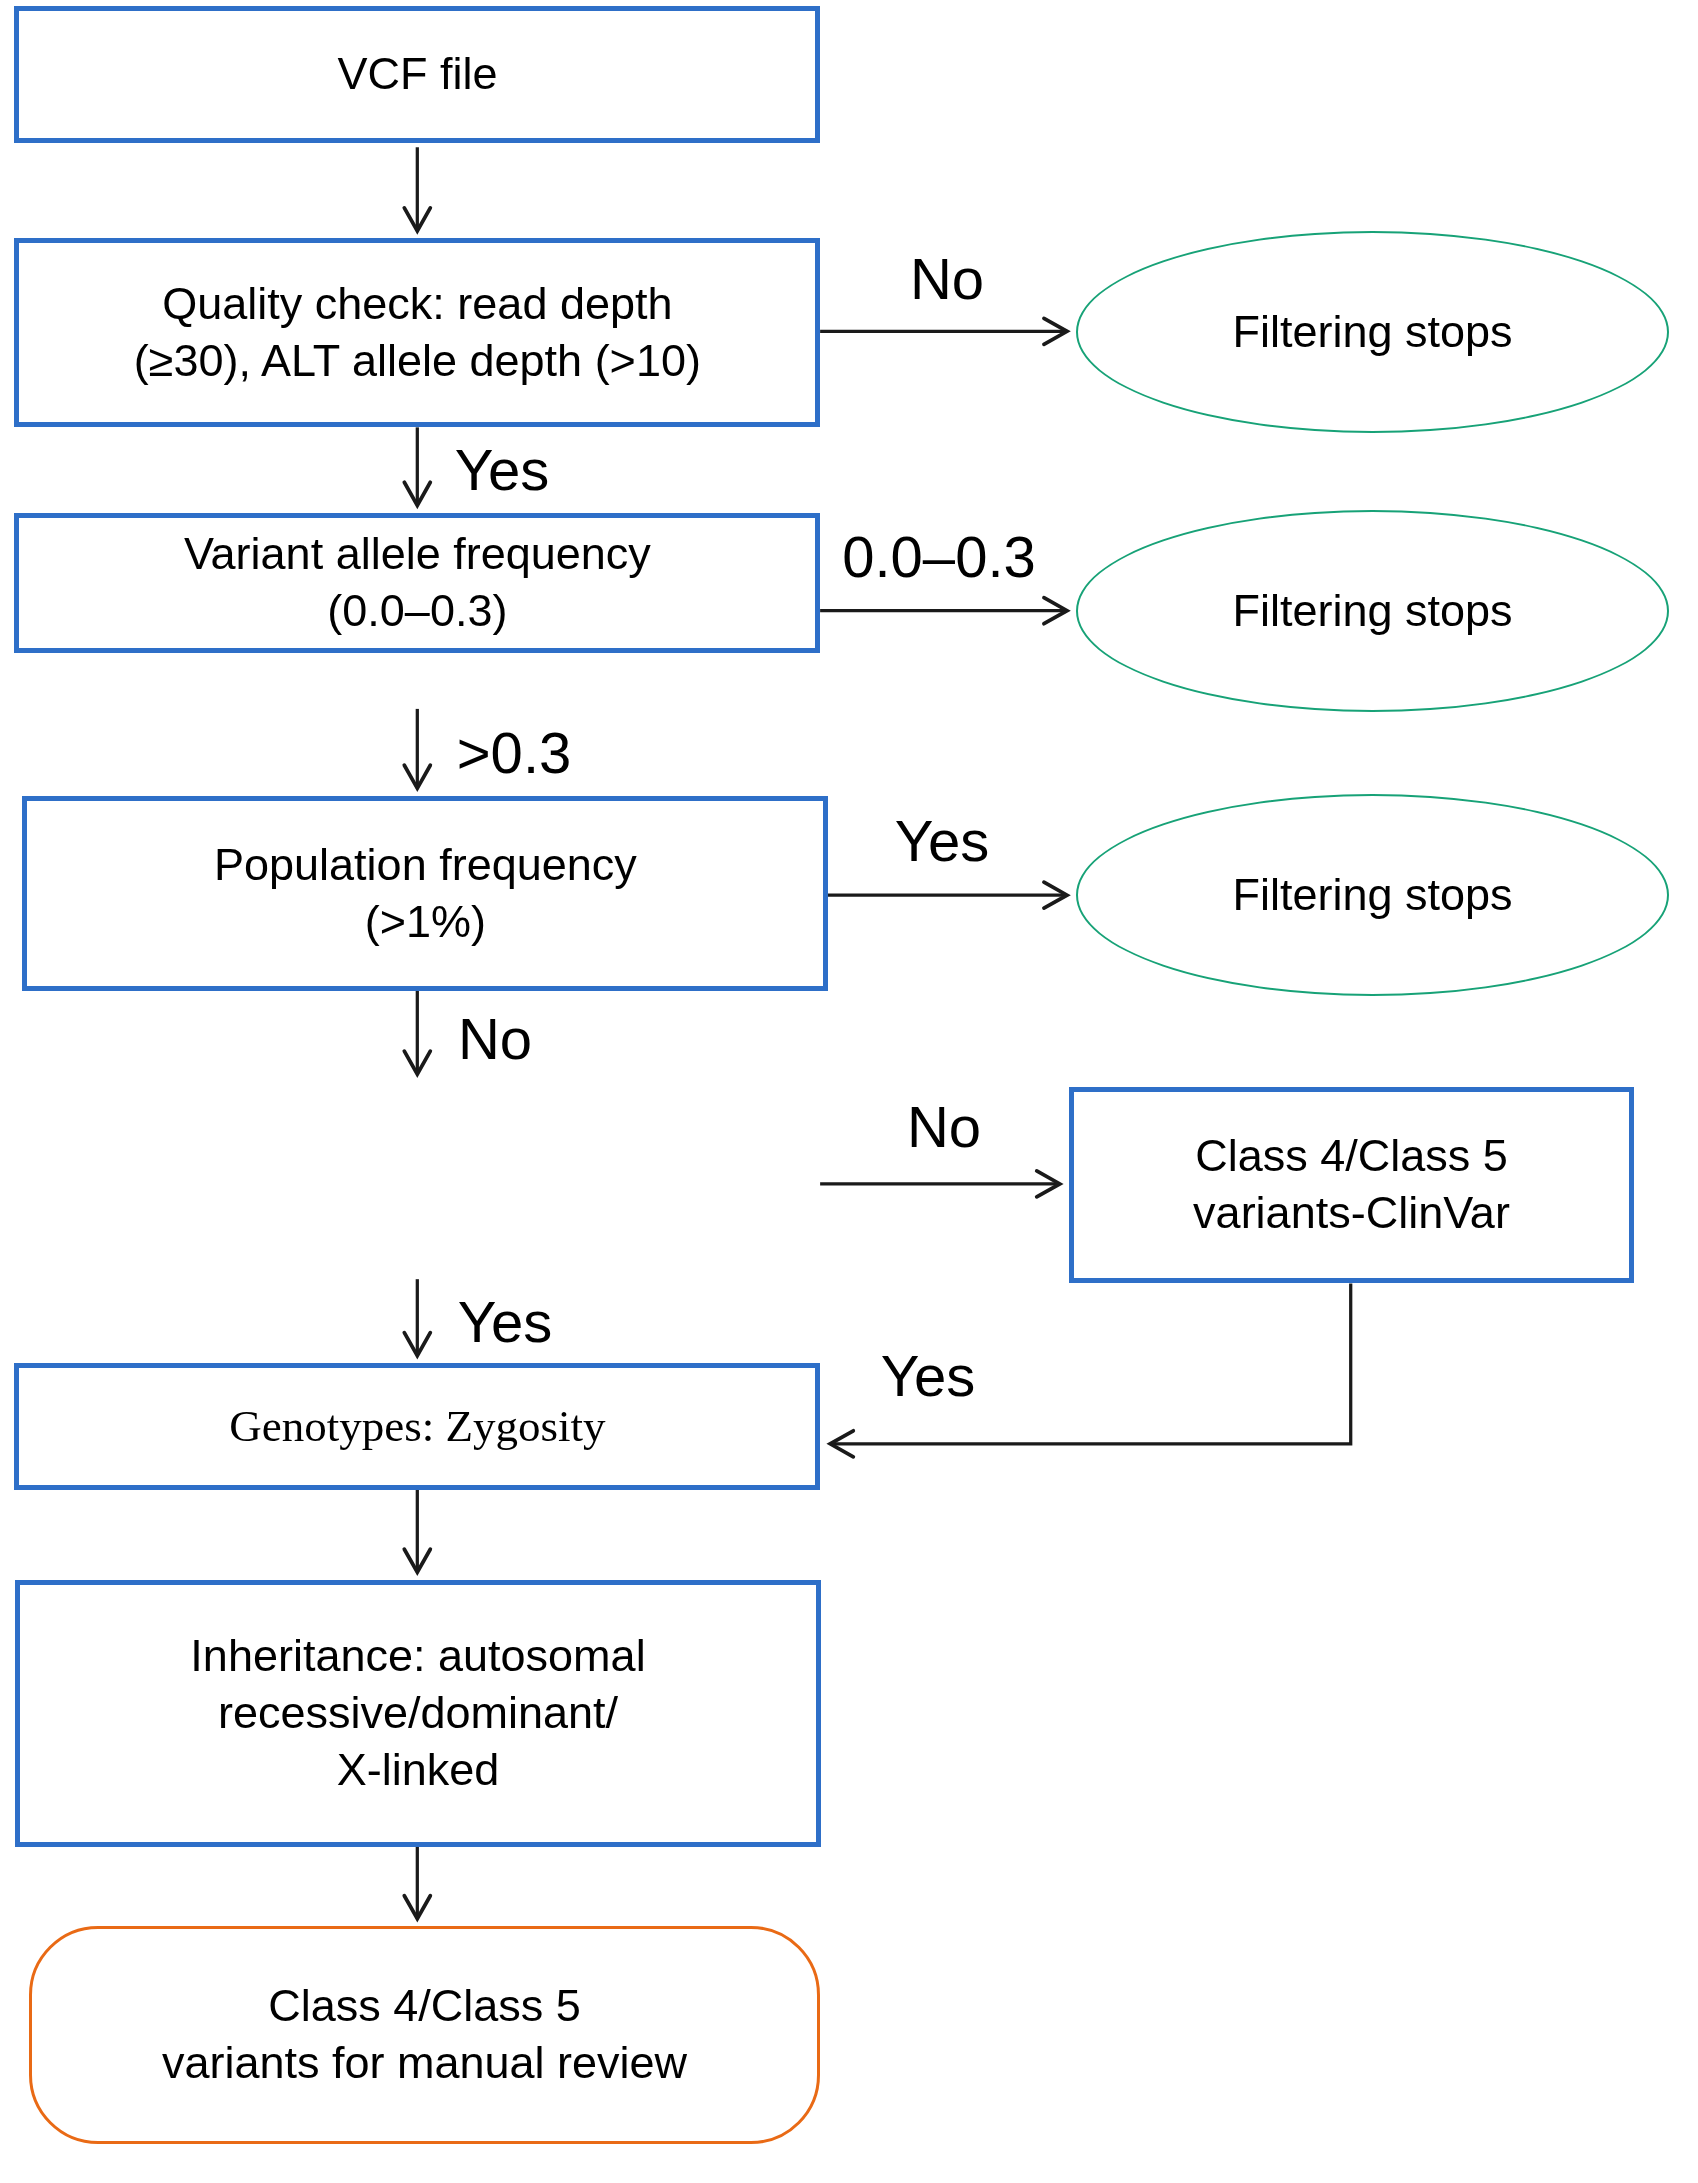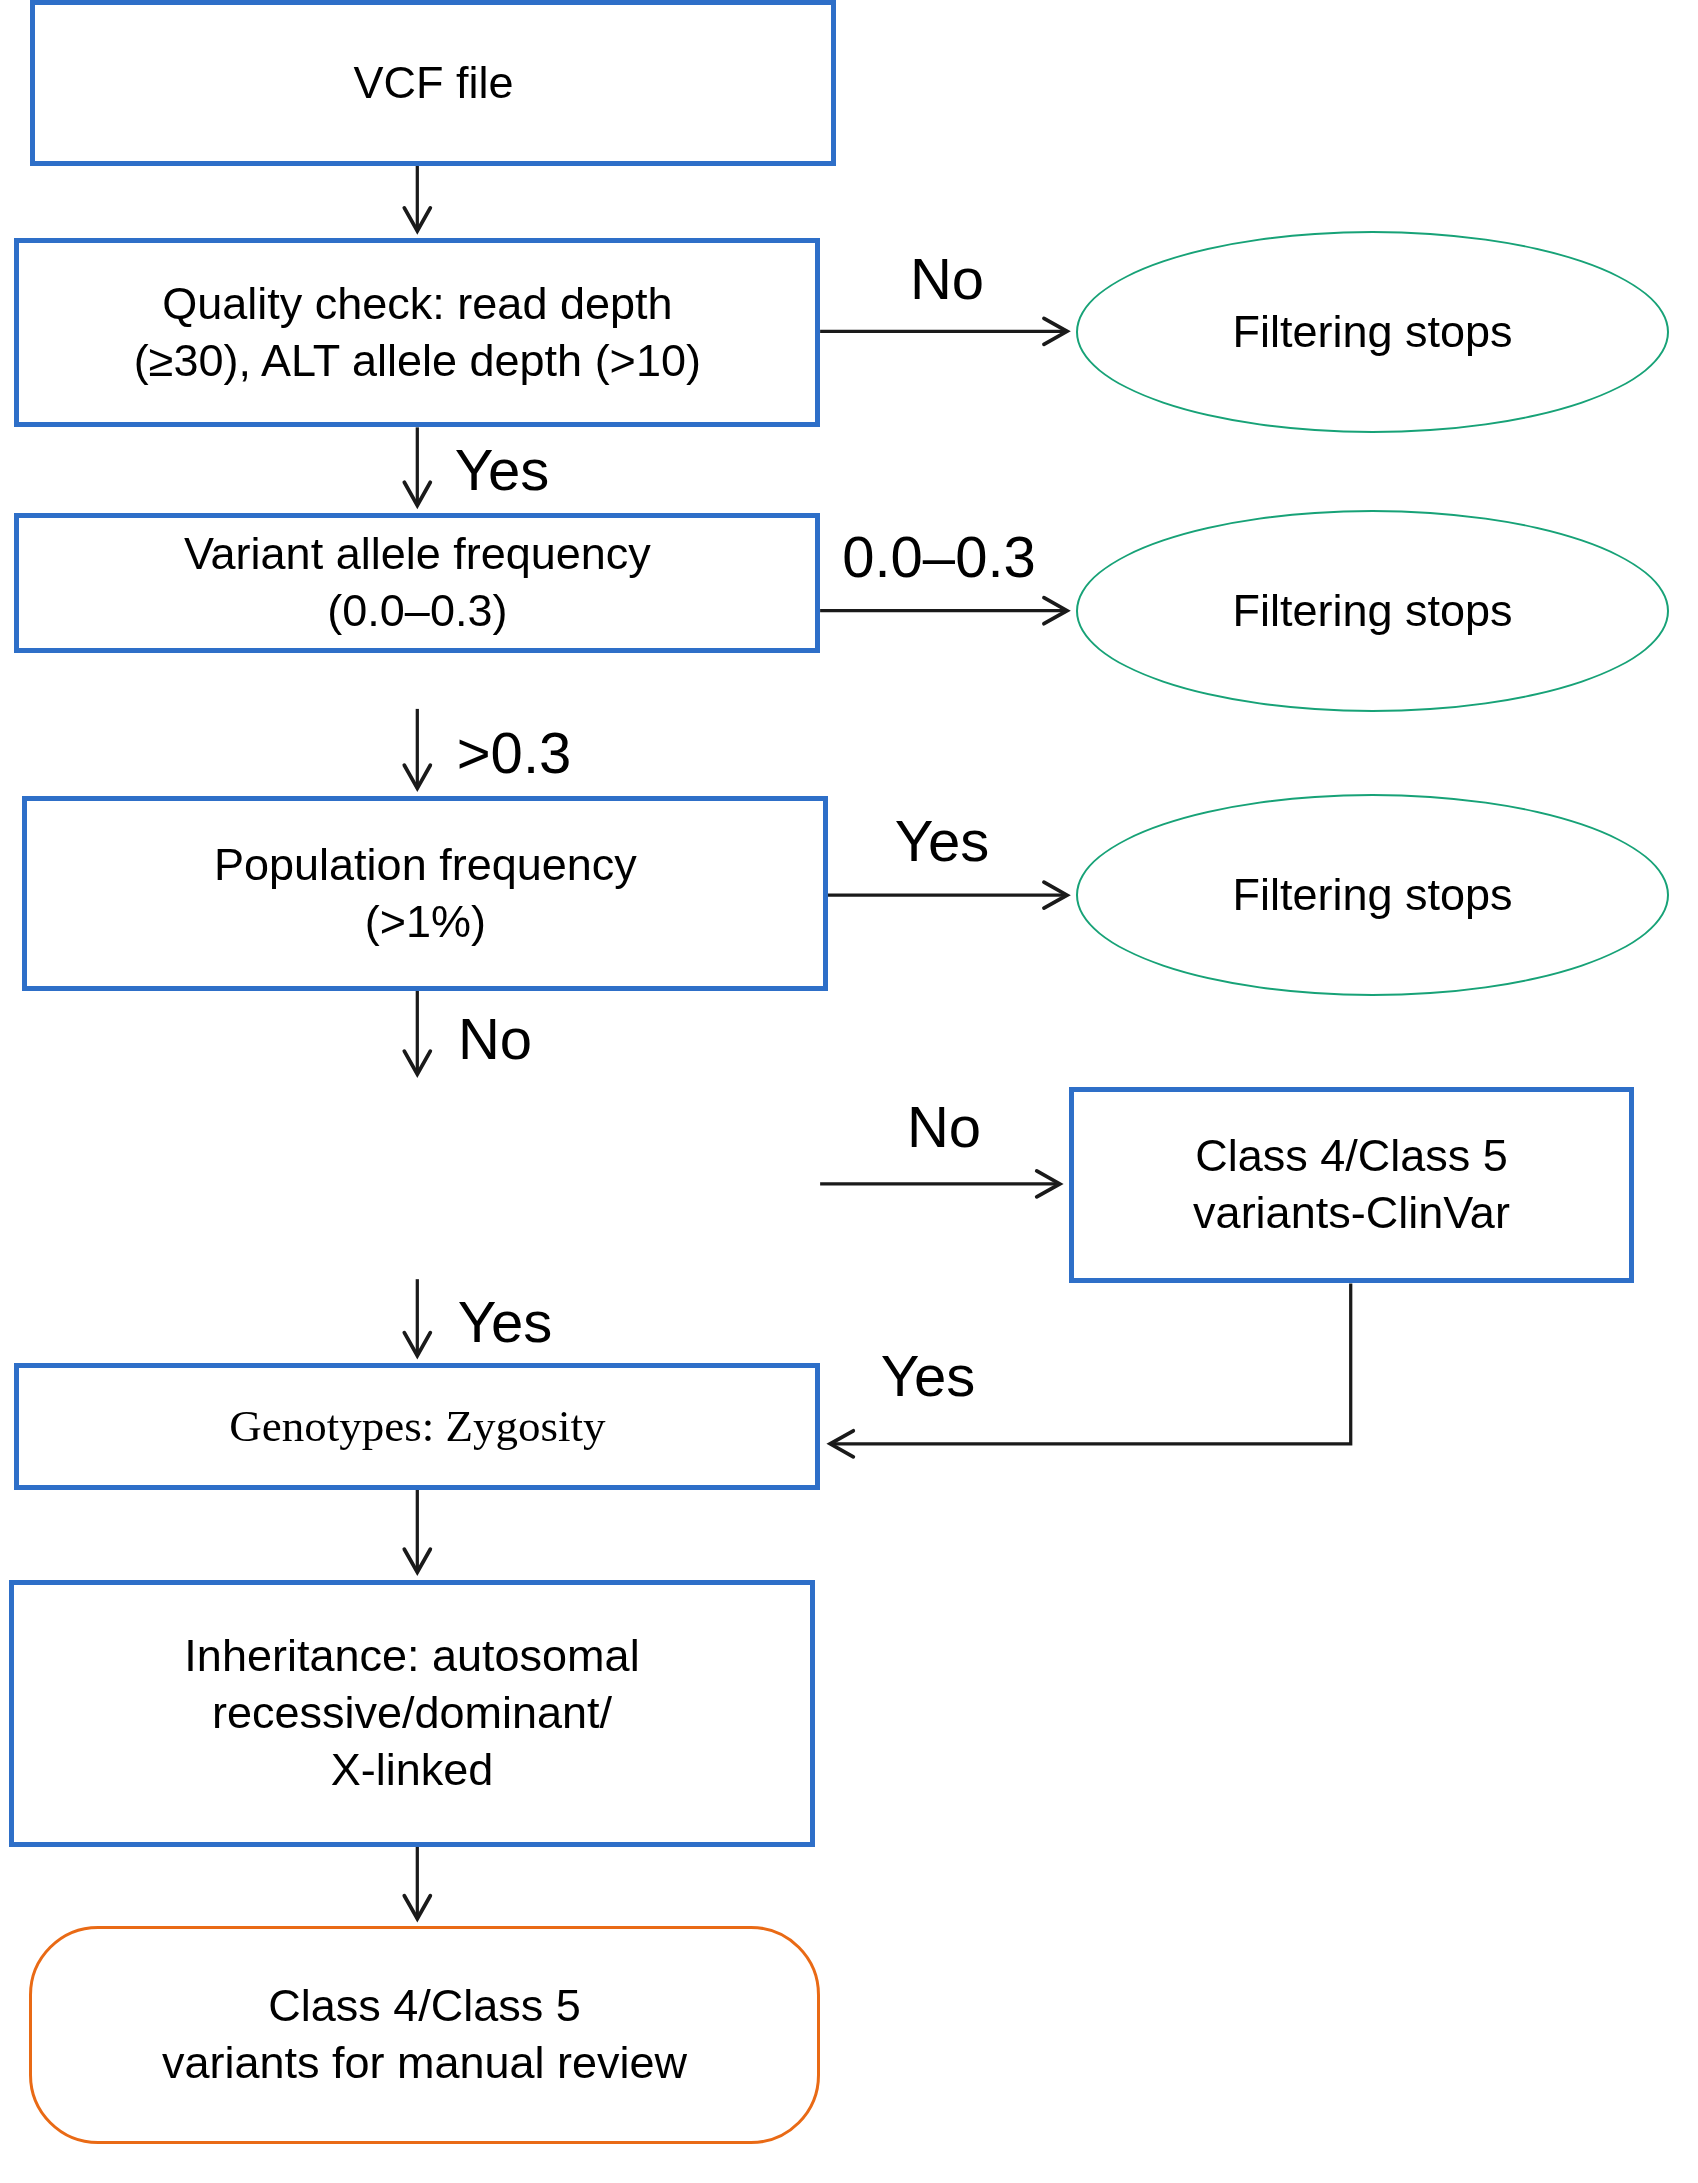--- a/index.html
+++ b/index.html
@@ -84,21 +84,21 @@
     <line class="connector" x1="578" y1="982" x2="578" y2="1092" marker-end="url(#arrowV)"></line>
     <line class="connector" x1="1136" y1="1240" x2="1478" y2="1240" marker-end="url(#arrowV)"></line>
     <line class="connector" x1="578" y1="1372" x2="578" y2="1488" marker-end="url(#arrowV)"></line>
     <line class="connector" x1="1136" y1="1640" x2="1468" y2="1640" marker-end="url(#arrowV)"></line>
     <line class="connector" x1="578" y1="1772" x2="578" y2="1878" marker-end="url(#arrowV)"></line>
     <polyline class="connector" points="1871,1778 1871,2000 1150,2000" marker-end="url(#arrowV)"></polyline>
     <line class="connector" x1="578" y1="2064" x2="578" y2="2178" marker-end="url(#arrowV)"></line>
     <line class="connector" x1="578" y1="2558" x2="578" y2="2658" marker-end="url(#arrowV)"></line>
   </svg>
 
-  <div class="node node--process" style="left:14.4px;top:0;width:806px;height:166px;margin-left:16px;">VCF file</div>
+  <div class="node node--process" style="left:14.4px;top:6px;width:806px;height:137px;">VCF file</div>
 
   <div class="node node--process" style="left:14.4px;top:238px;width:806px;height:189px;">Quality check: read depth
 (≥30), ALT allele depth (&gt;10)</div>
 
   <div class="node node--stop" style="left:1076px;top:231px;width:593px;height:202px;">Filtering stops</div>
 
   <div class="node node--process" style="left:14.4px;top:513px;width:806px;height:140px;">Variant allele frequency
 (0.0–0.3)</div>
 
   <div class="node node--stop" style="left:1076px;top:510px;width:593px;height:202px;">Filtering stops</div>
@@ -107,21 +107,21 @@
 (&gt;1%)</div>
 
   <div class="node node--stop" style="left:1076px;top:794px;width:593px;height:202px;">Filtering stops</div>
 
 
   <div class="node node--process" style="left:1069px;top:1087px;width:565px;height:196px;">Class 4/Class 5
 variants-ClinVar</div>
 
   <div class="node node--process" style="left:14.4px;top:1363px;width:806px;height:127px;font-family:Liberation Serif, serif;">Genotypes: Zygosity</div>
 
-  <div class="node node--process" style="left:9px;top:1580px;width:806px;height:267px;">Inheritance: autosomal
+  <div class="node node--process" style="left:15px;top:1580px;width:806px;height:267px;">Inheritance: autosomal
 recessive/dominant/
 X-linked</div>
 
   <div class="node node--terminal" style="left:29px;top:1926px;width:791px;height:218px;">Class 4/Class 5
 variants for manual review</div>
 
   <div class="edge-label" style="left:947px;top:278px;">No</div>
   <div class="edge-label" style="left:502px;top:469px;">Yes</div>
   <div class="edge-label" style="left:939px;top:556px;">0.0–0.3</div>
   <div class="edge-label" style="left:514px;top:752px;">&gt;0.3</div>

